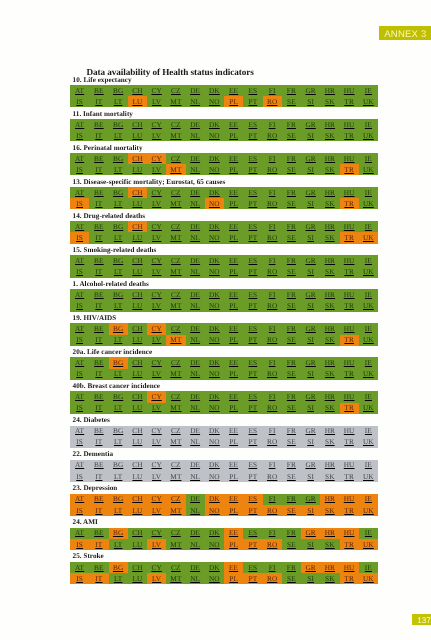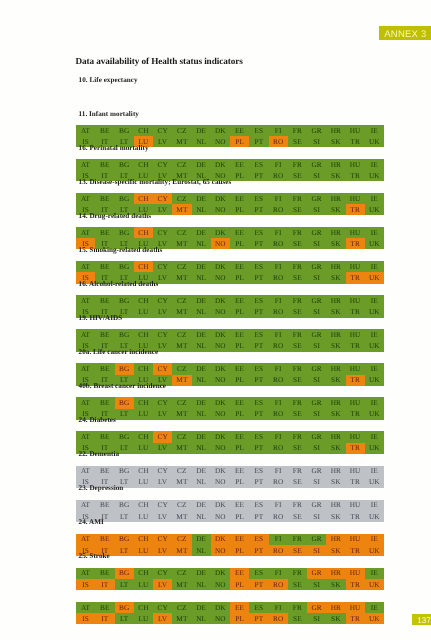--- a/index.html
+++ b/index.html
@@ -18,33 +18,33 @@
     position:absolute;left:379px;top:25.5px;width:54px;height:14px;
     background:#bfbf00;color:#f7f7b0;
     font-family:"Liberation Sans",sans-serif;
     font-size:9.5px;letter-spacing:.25px;line-height:14px;
     display:flex;align-items:flex-start;
     box-sizing:border-box;padding-left:5.2px;padding-top:2.4px;
   }
 
   
   .page-title{
-    position:absolute;left:70.5px;top:52.3px;margin:5px;padding:0;
+    position:absolute;left:70.5px;top:52.3px;margin:16px;padding:0;
     font-size:9.2px;font-weight:bold;color:#1a1a1a;
     letter-spacing:-.08px;white-space:nowrap;line-height:1;
   }
 
   
-  .tblock{position:absolute;left:76px;width:347px;}
+  .tblock{position:absolute;left:70px;width:347px;text-decoration:underline;}
   .tcaption{
     position:absolute;left:2.6px;top:-8.4px;
     font-size:7.15px;font-weight:bold;color:#1a1a1a;
     white-space:nowrap;letter-spacing:.03px;line-height:1;
   }
-  .grid{position:relative;width:308px;height:22.2px;margin-top:40px;}
+  .grid{position:relative;width:308px;height:22.2px;}
   .trow{display:flex;height:11.1px;width:308px;}
   .cell{
     width:19.25px;height:11.1px;
     display:flex;align-items:center;justify-content:center;
     font-size:7.3px;font-weight:normal;letter-spacing:.1px;line-height:1;
     box-sizing:border-box;
   }
   .cell.g{background:#6b9c27;color:#1c3d0a;}   
   .cell.o{background:#ee8410;color:#60260a;}   
   .cell.y{background:#bec1c6;color:#454a52;}   
@@ -309,21 +309,21 @@
             <div class="cell g">RO</div>
             <div class="cell g">SE</div>
             <div class="cell g">SI</div>
             <div class="cell g">SK</div>
             <div class="cell g">TR</div>
             <div class="cell g">UK</div>
           </div>
         </div>
     </div>
     <div class="tblock" style="top:289.38px">
-      <div class="tcaption">16. Alcohol-related deaths</div>
+      <div class="tcaption">1. Alcohol-related deaths</div>
       <div class="grid">
           <div class="trow">
             <div class="cell g">AT</div>
             <div class="cell g">BE</div>
             <div class="cell g">BG</div>
             <div class="cell g">CH</div>
             <div class="cell g">CY</div>
             <div class="cell g">CZ</div>
             <div class="cell g">DE</div>
             <div class="cell g">DK</div>

